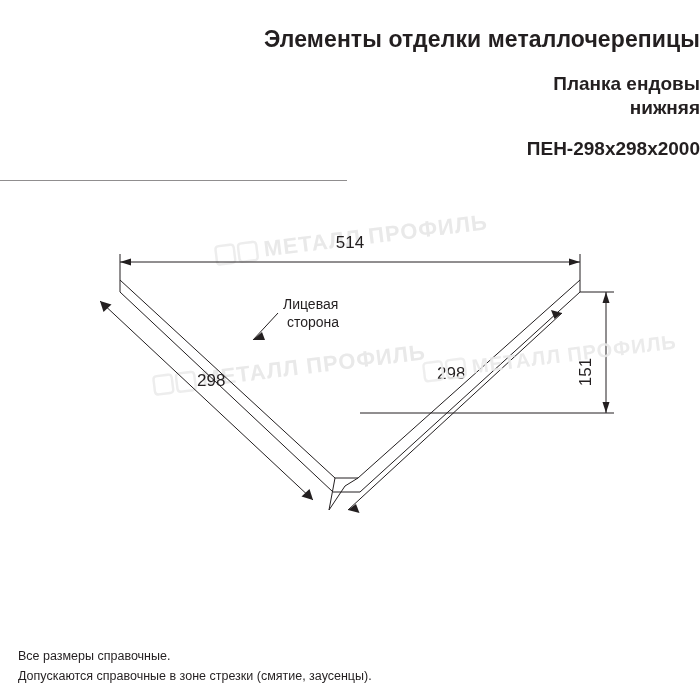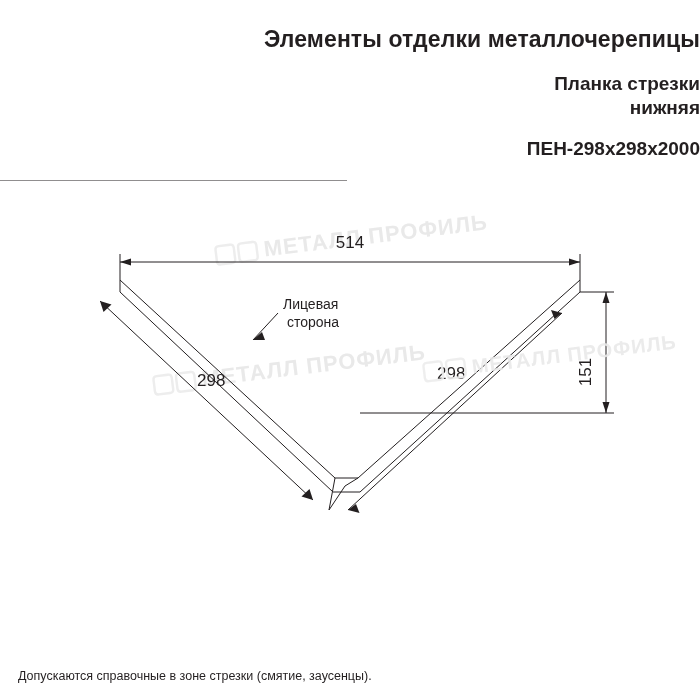--- a/index.html
+++ b/index.html
@@ -91,21 +91,21 @@
   .wm3 { left: 420px; top: 340px; font-size: 20px; opacity: 0.9; }
 </style>
 </head>
 <body>
 
 <div class="page">
 
   <div class="title-block">
     <h1 class="main-title">Элементы отделки металлочерепицы</h1>
     <h2 class="sub-title">
-      <span>Планка стрезки</span>
+      <span>Планка ендовы</span>
       <span class="l2">нижняя</span>
     </h2>
     <div class="code-title">ПЕН-298x298x2000</div>
   </div>
 
   <div class="wm wm1">
     <span class="wm-mark">▢▢</span><span>МЕТАЛЛ ПРОФИЛЬ</span>
   </div>
   <div class="wm wm2">
     <span class="wm-mark">▢▢</span><span>МЕТАЛЛ ПРОФИЛЬ</span>
@@ -156,16 +156,17 @@
         <text x="591" y="192" font-size="17" text-anchor="middle" transform="rotate(-90 591 192)">151</text>
       </g>
     </svg>
   </div>
 
   <div class="wm wm3">
     <span class="wm-mark">▢▢</span><span>МЕТАЛЛ ПРОФИЛЬ</span>
   </div>
 
   <div class="footer">
+    <div>Все размеры справочные.</div>
     <div>Допускаются справочные в зоне стрезки (смятие, заусенцы).</div>
   </div>
 
 </div>
 
 </body></html>

